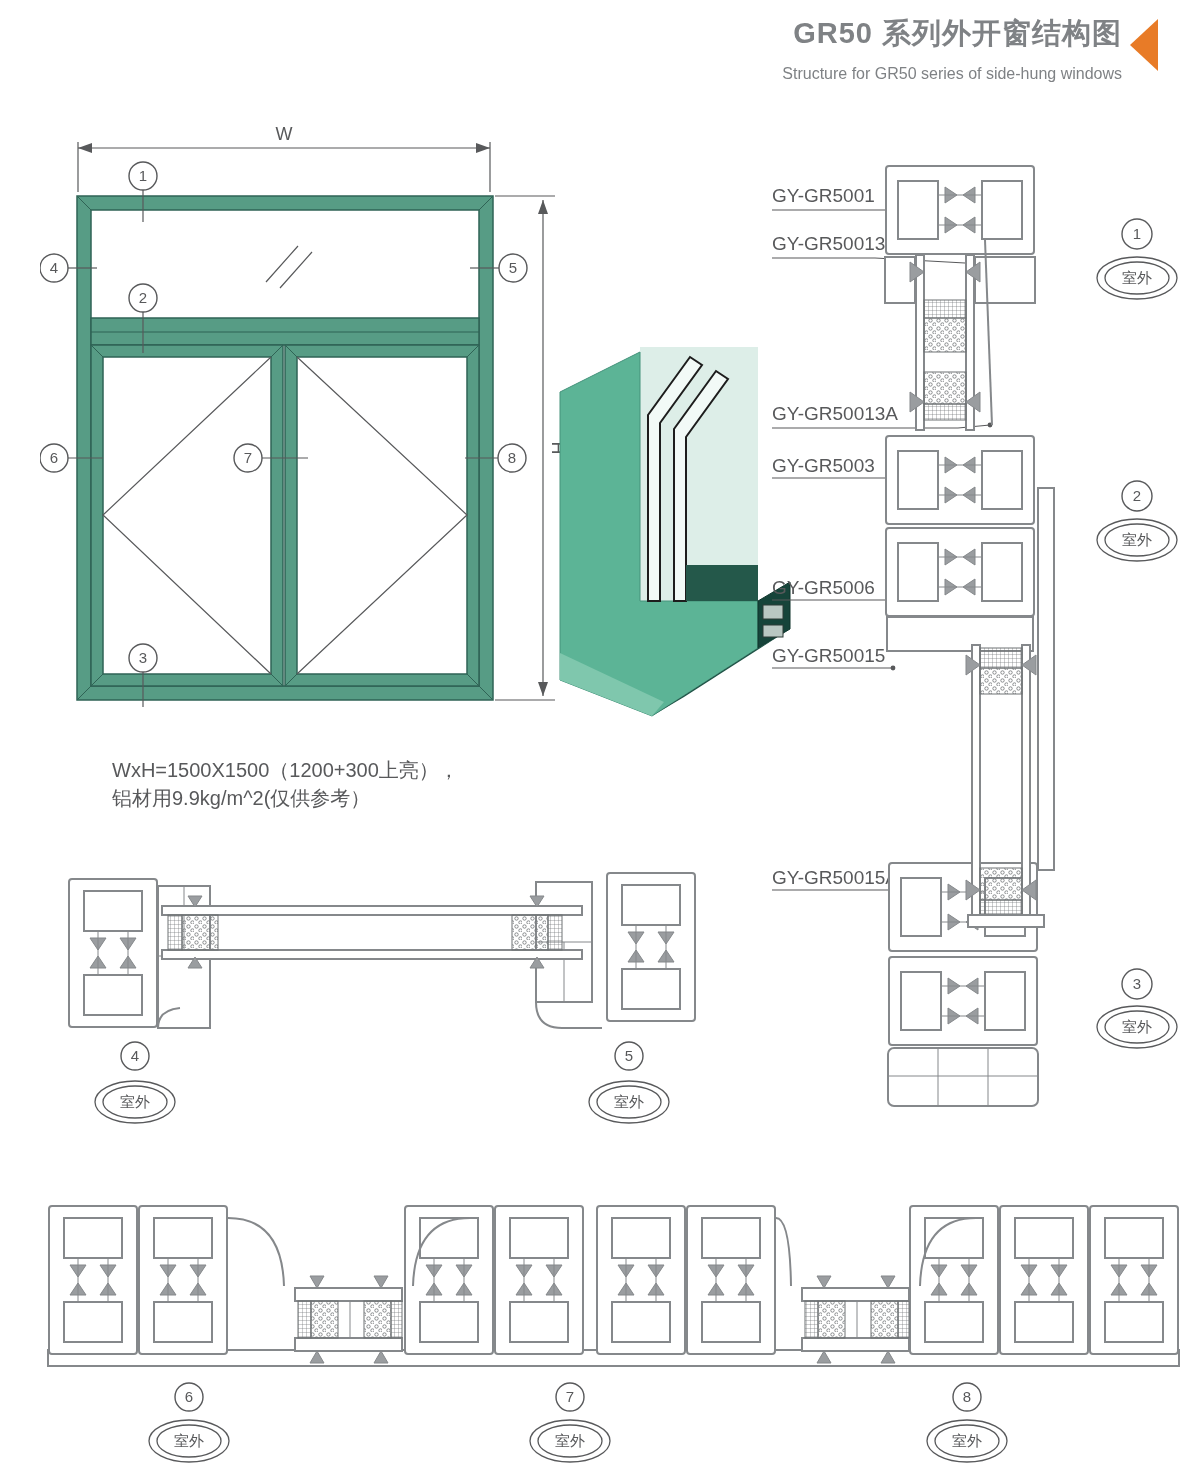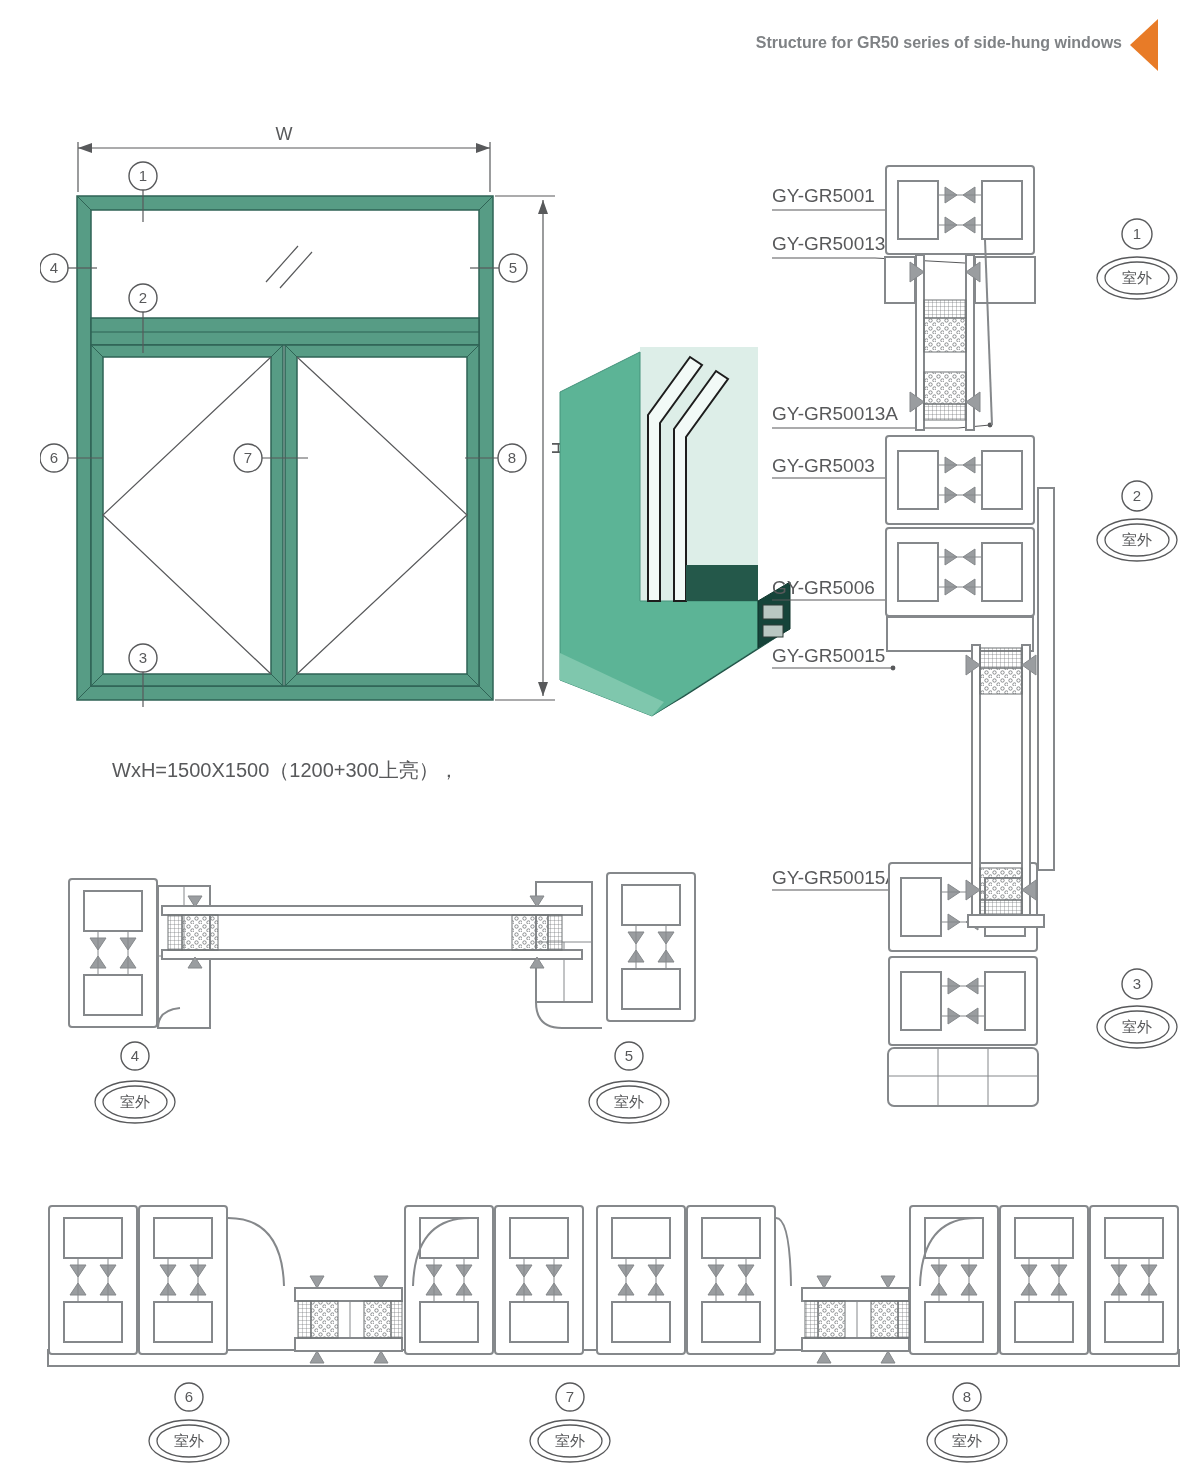--- a/index.html
+++ b/index.html
@@ -2,21 +2,21 @@
 <html><head>
 <meta charset="utf-8">
 <style>
   html,body{margin:0;padding:0;background:#fff;}
   #page{position:relative;width:1200px;height:1469px;background:#fff;overflow:hidden;
         font-family:"Liberation Sans",sans-serif;}
   .abs{position:absolute;}
   
   #hdr{position:absolute;top:14px;right:78px;text-align:right;color:#7f8285;}
   #hdr .t1{font-size:29px;font-weight:bold;letter-spacing:1px;}
-  #hdr .t2{font-size:16px;font-weight:bold;margin-top:20px;}
+  #hdr .t2{font-size:16px;font-weight:normal;margin-top:11px;}
   #tri{position:absolute;left:1130px;top:19px;width:0;height:0;
        border-top:26px solid transparent;border-bottom:26px solid transparent;
        border-right:28px solid #e87b27;}
   
   #spec{position:absolute;left:112px;top:756px;font-size:20px;line-height:28px;color:#58595b;}
   
   .pf{fill:#fff;stroke:#85888b;stroke-width:2;}
   .pfF{fill:#9a9da0;stroke:#85888b;stroke-width:1;}
   .pl{fill:none;stroke:#85888b;stroke-width:2;}
   .thin{stroke-width:1;}
@@ -55,20 +55,21 @@
         <path class="pl thin" d="M53,30 H97 M53,60 H97"></path>
       </g>
       <g id="oval2">
         <ellipse rx="40" ry="21" class="ovE"></ellipse>
         <ellipse rx="32" ry="16" class="ovE2"></ellipse>
       </g>
     </defs>
   </svg>
 
   <div id="hdr">
+    <div class="t1">GR50 系列外开窗结构图</div>
     <div class="t2">Structure for GR50 series of side-hung windows</div>
   </div>
   <div id="tri"></div>
 
   <svg class="abs" style="left:40px;top:120px" width="520" height="660" viewBox="0 0 520 660">
 
     <g>
       <line x1="38" y1="22" x2="38" y2="72" class="pl1"></line>
       <line x1="450" y1="22" x2="450" y2="72" class="pl1"></line>
       <line x1="38" y1="28" x2="450" y2="28" class="pl1"></line>
@@ -123,20 +124,21 @@
       <circle cx="208" cy="338" r="14" class="cl"></circle>
       <text class="ct" x="208" y="343">7</text>
       <line x1="458" y1="338" x2="425" y2="338" class="pl1"></line>
       <circle cx="472" cy="338" r="14" class="cl"></circle>
       <text class="ct" x="472" y="343">8</text>
     </g>
   </svg>
 
   <div id="spec">
     <div>WxH=1500X1500（1200+300上亮），</div>
+    <div>铝材用9.9kg/m^2(仅供参考）</div>
   </div>
 
   <svg class="abs" style="left:552px;top:335px" width="240" height="390" viewBox="0 0 240 390">
     <polygon points="88,12 206,12 206,266 88,266" fill="#ddeee8" stroke="none"></polygon>
     <path d="M8,57 L88,17 L88,266 L206,266 L206,313 L100,381 L8,345 Z" fill="#5cb496" stroke="#44927a" stroke-width="1"></path>
     <polygon points="8,318 8,345 100,381 112,367" fill="#7fc7ad" stroke="none"></polygon>
     <path class="glassFill" d="M96,266 L96,80 L138,22 L150,30 L108,88 L108,266 Z"></path>
     <path class="glassFill" d="M122,266 L122,94 L164,36 L176,44 L134,102 L134,266 Z"></path>
     <polygon points="134,266 206,266 206,230 134,230" fill="#24584a" stroke="none"></polygon>
     <polygon points="206,266 238,247 238,294 206,313" fill="#16443a" stroke="#0e332b"></polygon>

